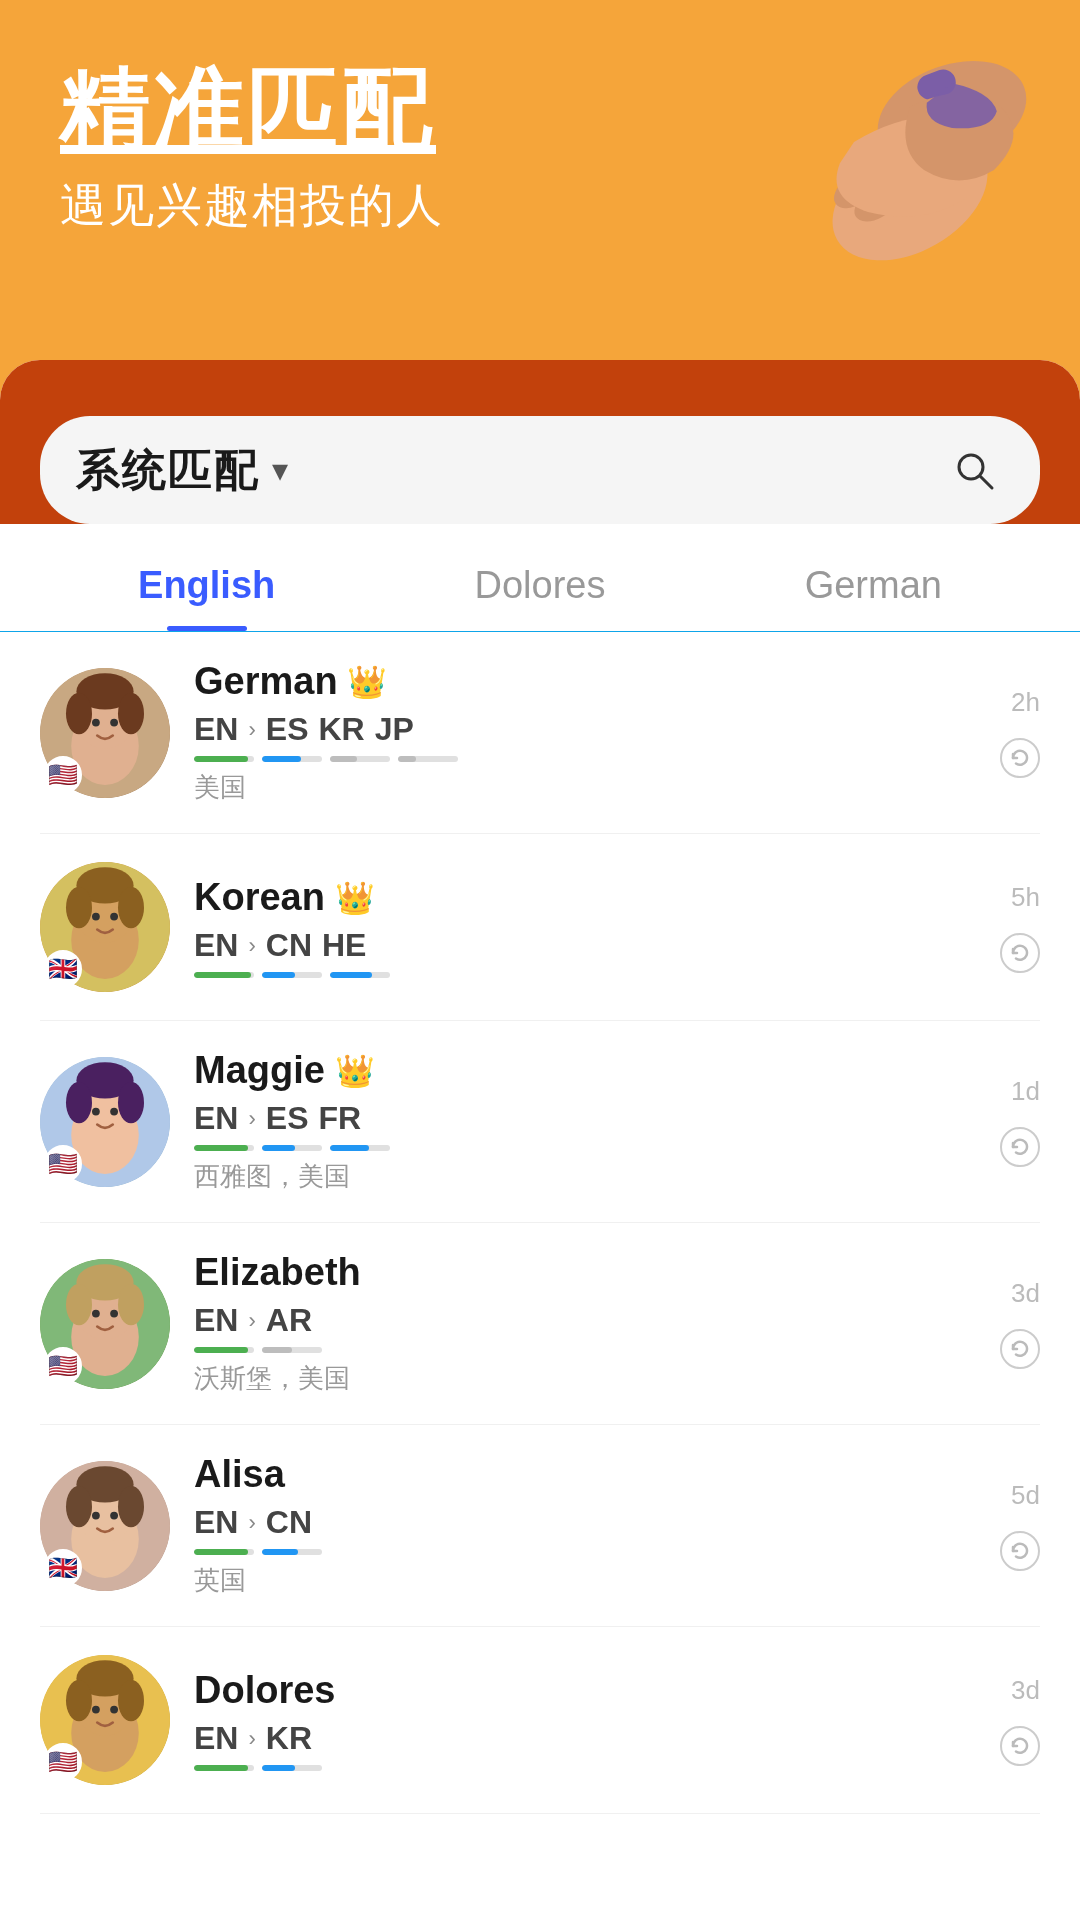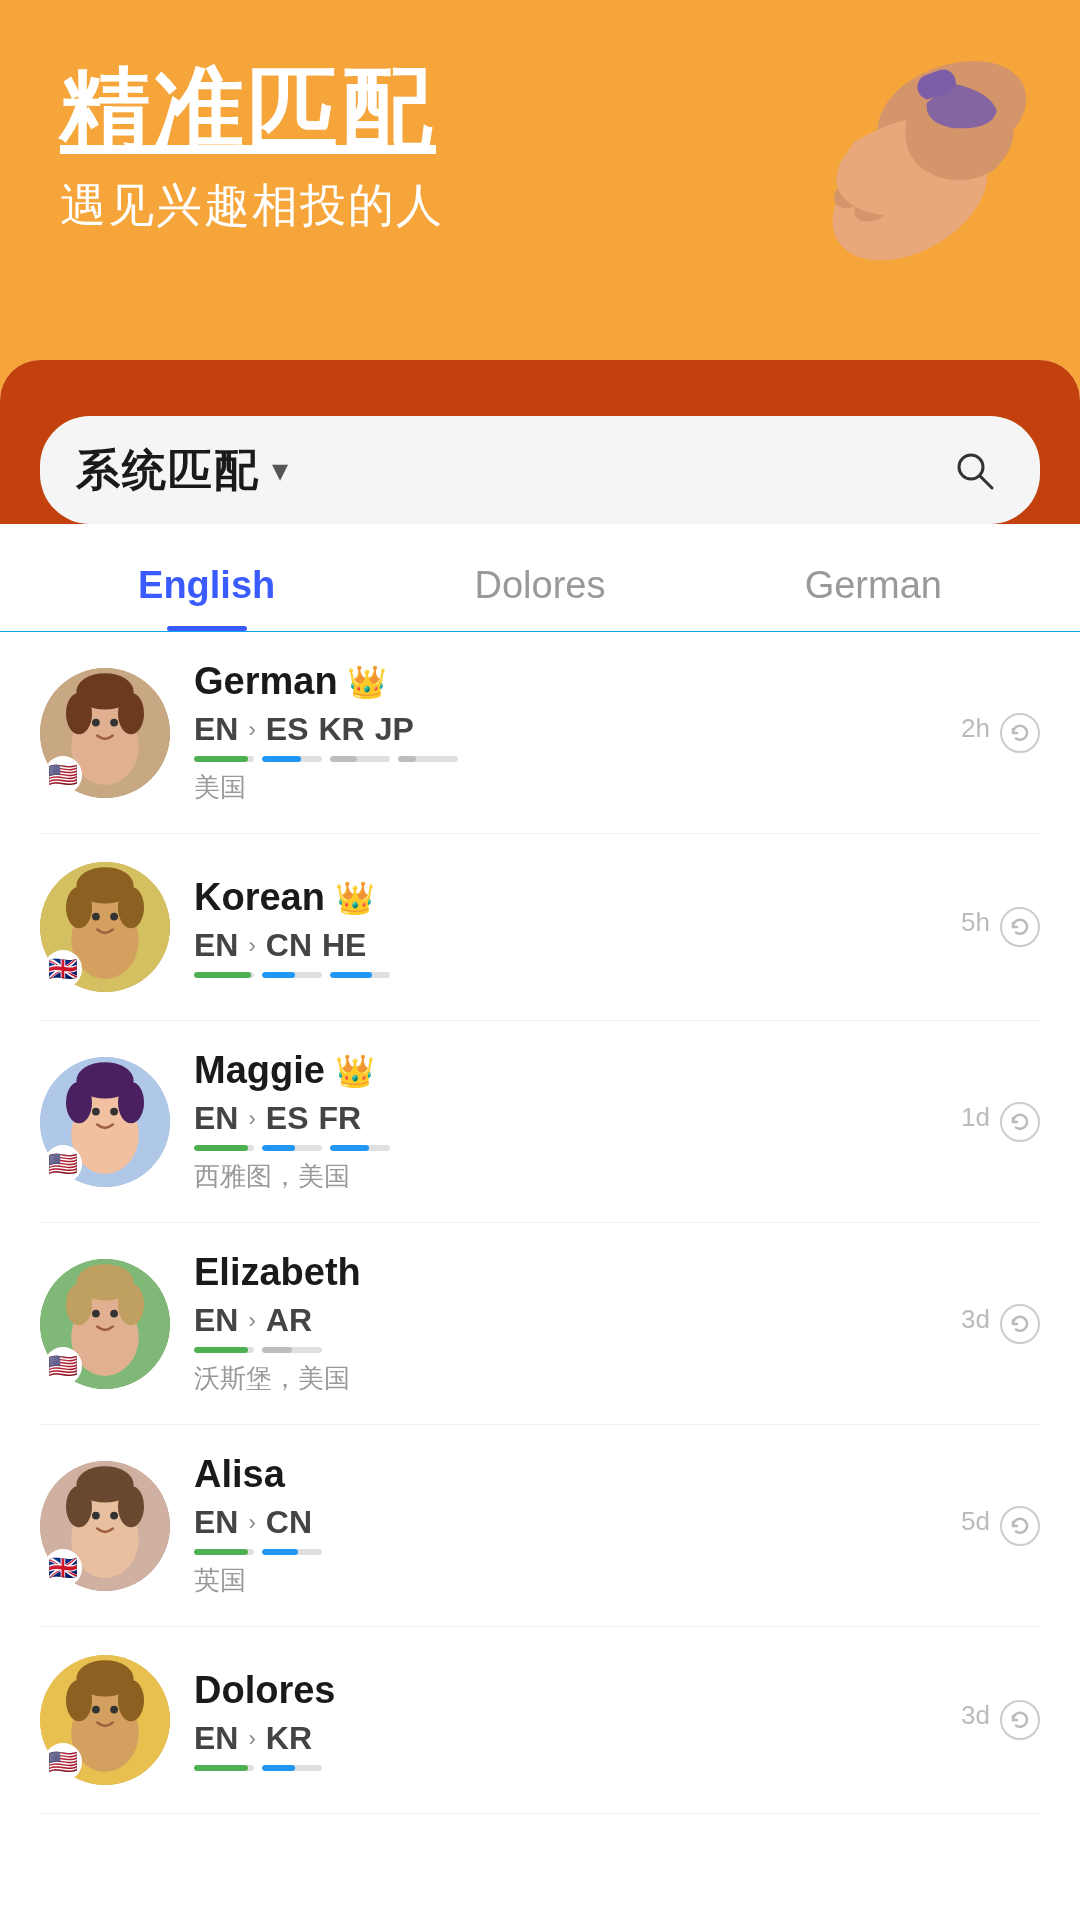--- a/index.html
+++ b/index.html
@@ -252,22 +252,23 @@
     }
 
     .user-location {
       font-size: 26px;
       color: #999;
       margin-top: 8px;
     }
 
     .user-meta {
       display: flex;
-      align-items: flex-start;
-      gap: 10px;
+      flex-direction: column;
+      align-items: flex-end;
+      gap: 20px;
       flex-shrink: 0;
     }
 
     .time-label {
       font-size: 26px;
       color: #bbb;
     }
 
     .refresh-icon {
       width: 40px;

